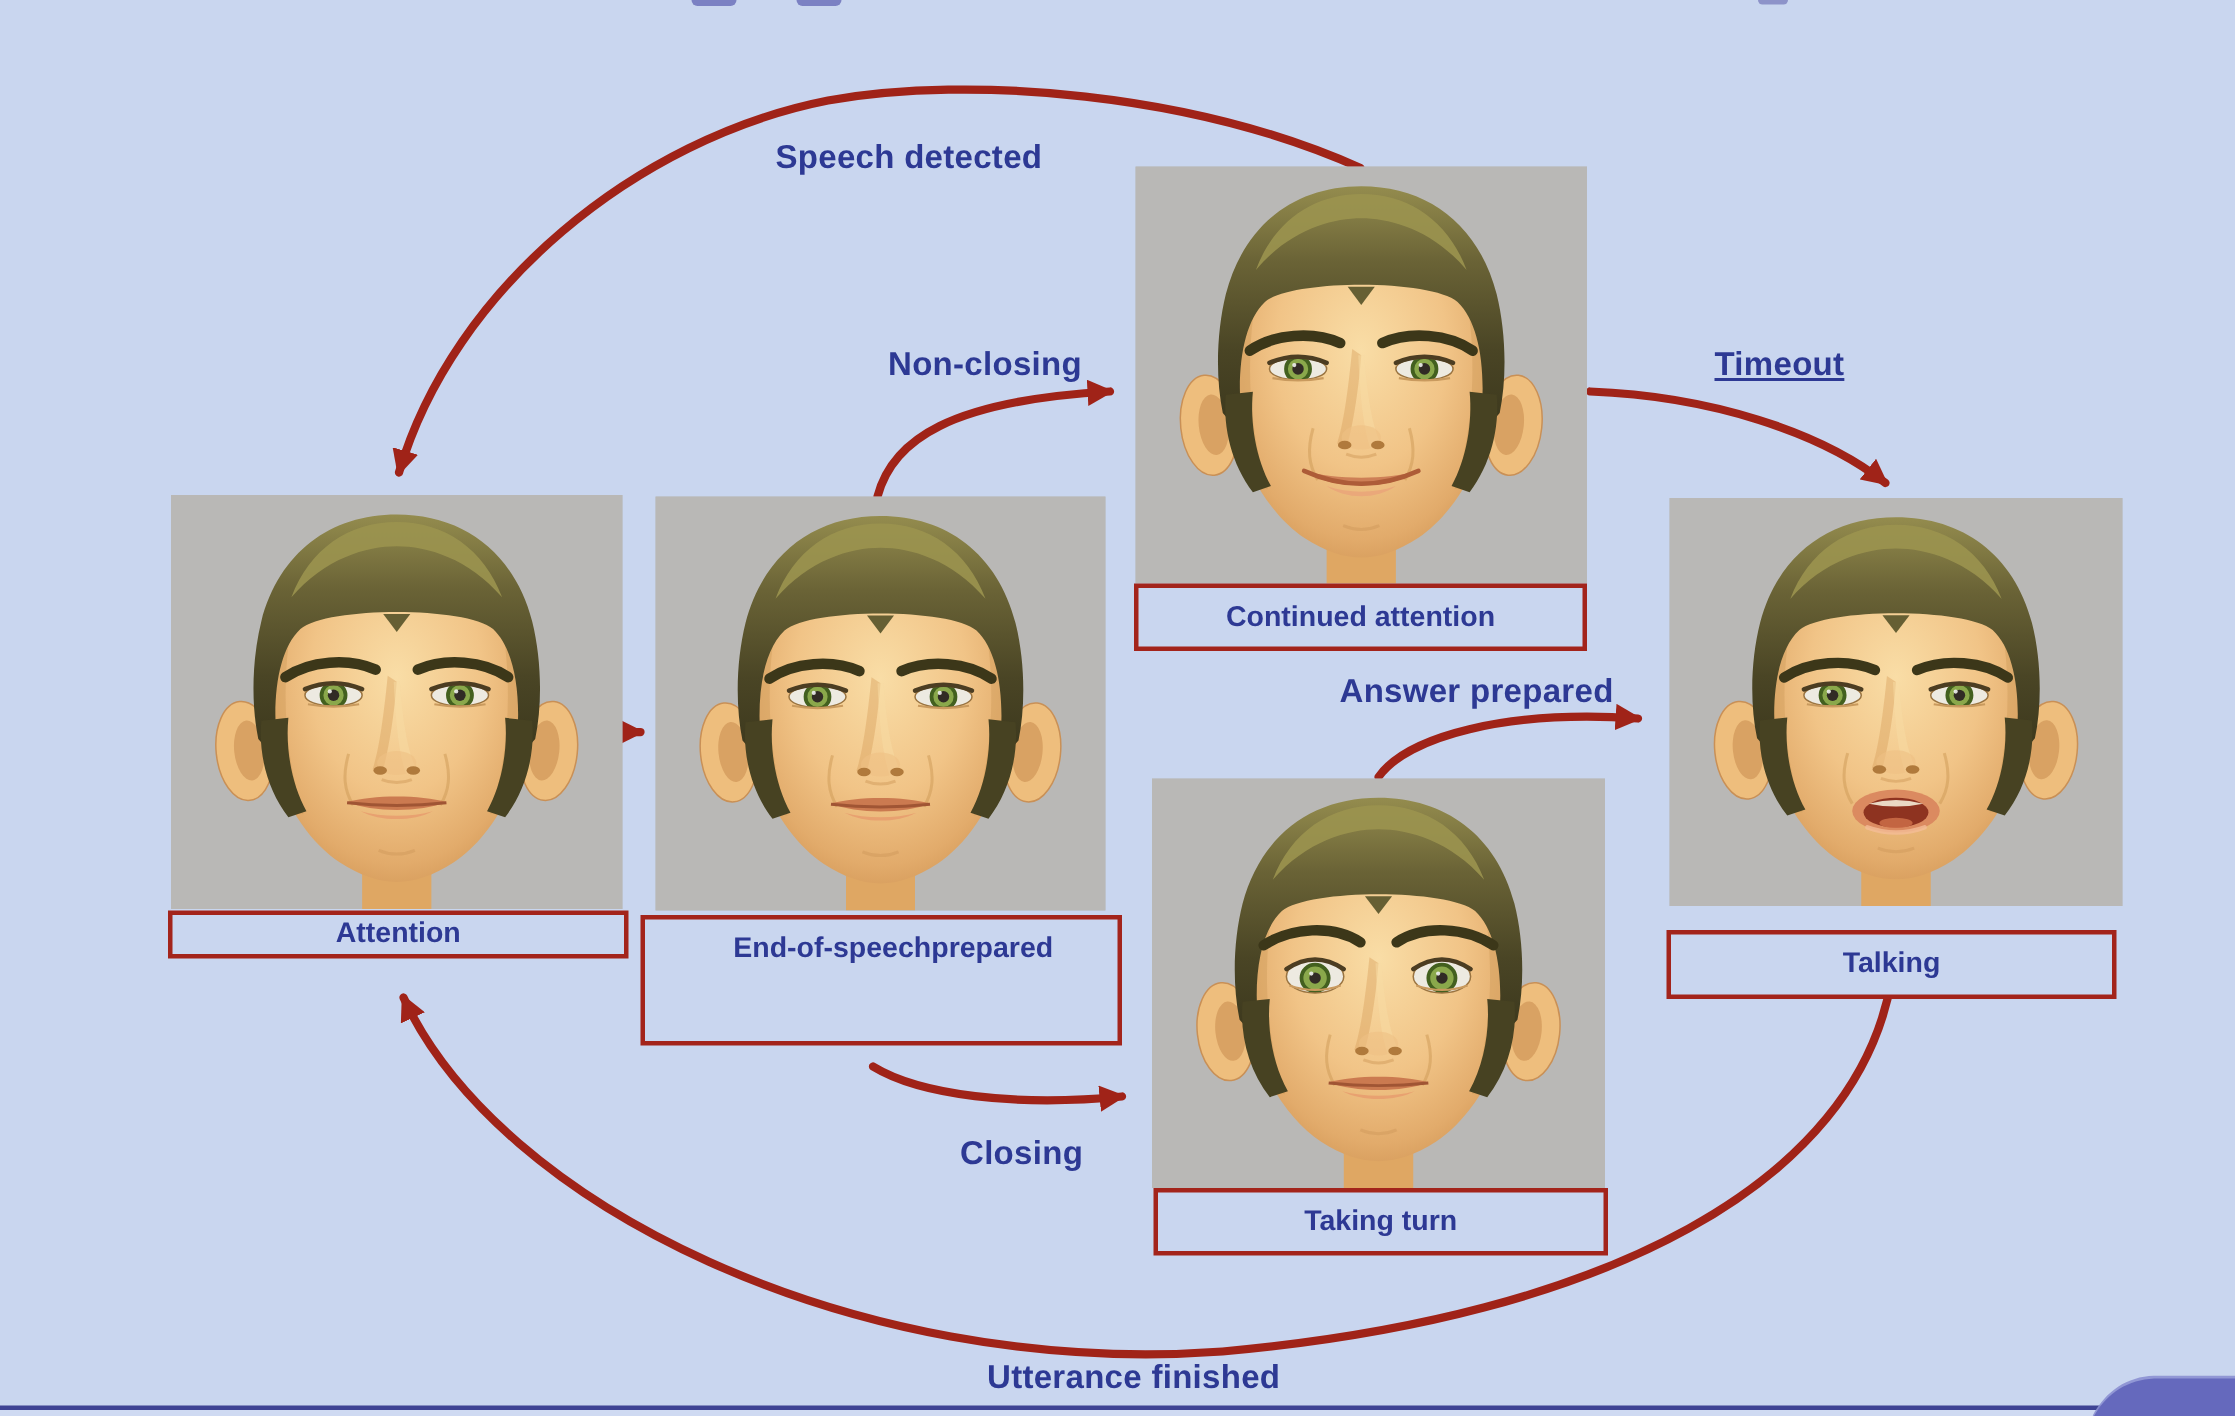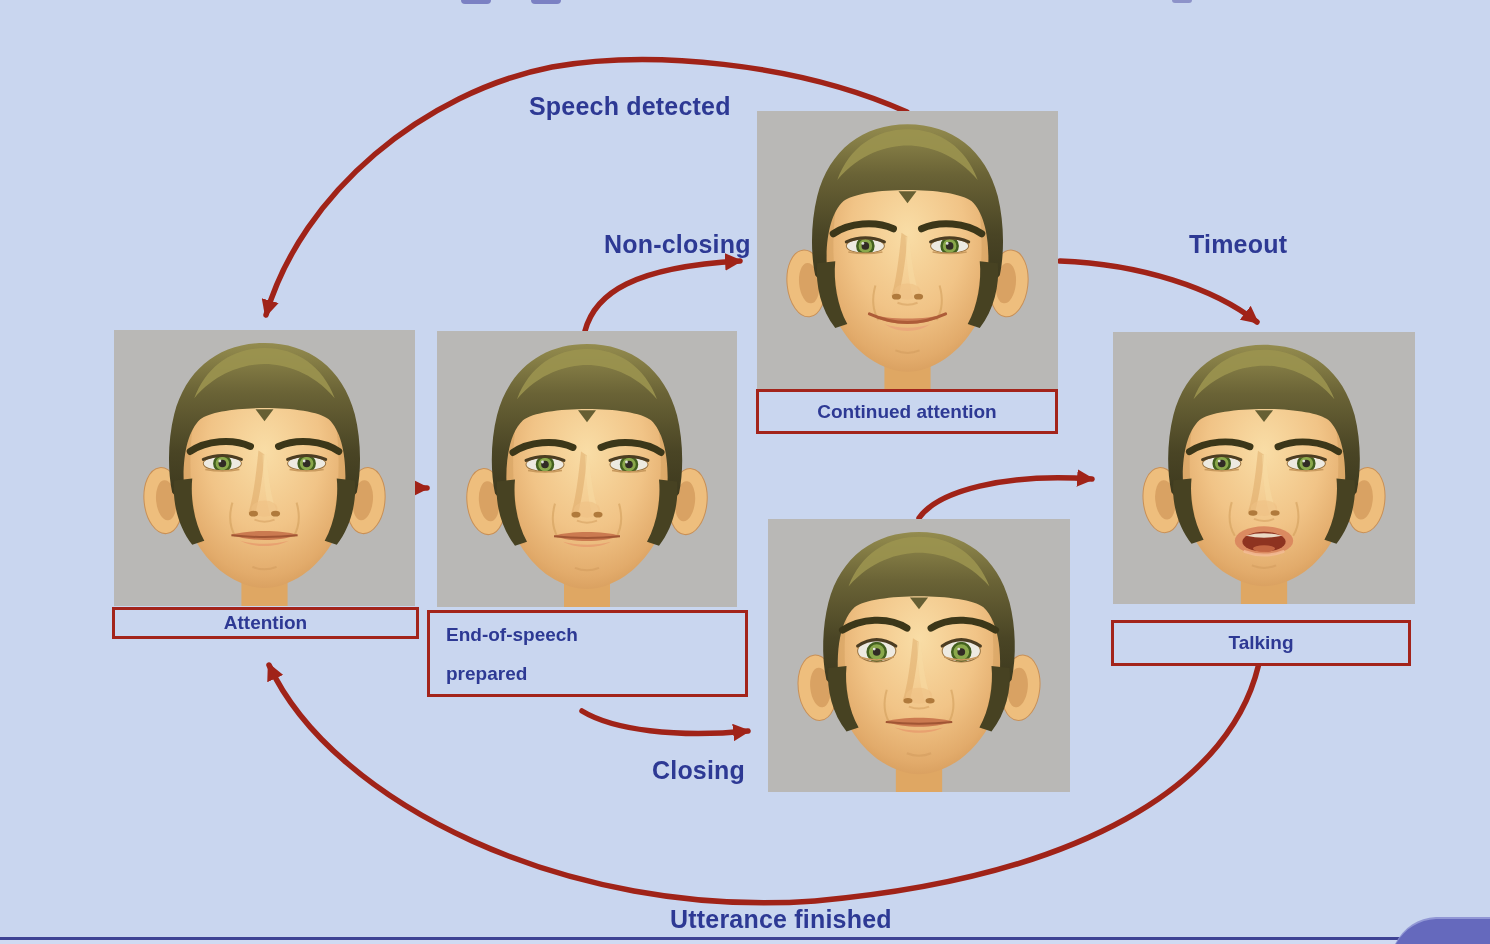--- a/index.html
+++ b/index.html
@@ -4,34 +4,34 @@
 <style>
   html,body{margin:0;padding:0;background:#e8e8e8;}
   .stage{
     position:relative;width:1490px;height:944px;overflow:hidden;
     background:var(--bg,#c9d6ef);
     font-family:"Liberation Sans",sans-serif;
   }
   .arrow-layer{position:absolute;left:0;top:0;width:1490px;height:944px;}
   .arrow-layer path.tr{fill:none;stroke:var(--arrow,#a02318);stroke-width:5.5;stroke-linecap:round;}
   .flabel{
-    position:absolute;font-weight:bold;font-size:25px;color:var(--navy,#2d3994);
-    white-space:nowrap;letter-spacing:0.2px;margin-left:12px;
+    position:absolute;font-weight:bold;font-size:22px;color:var(--navy,#2d3994);
+    white-space:nowrap;letter-spacing:0.2px;
   }
   .faceimg{position:absolute;background:var(--gray,#b9b8b6);}
   .faceimg svg{display:block;width:100%;height:100%;}
   .statebox{
     position:absolute;box-sizing:border-box;
     border:3px solid var(--border,#a3241b);
     background:var(--boxbg,#c9d6ef);
     color:var(--navy,#2d3994);font-weight:bold;font-size:19px;
     display:flex;align-items:center;justify-content:center;
   }
   .statebox.twolines{
-    flex-direction:column;align-items:flex-start;justify-content:center;
+    align-items:flex-start;justify-content:center;
     padding-left:16px;line-height:39px;
   }
   .top-frag{position:absolute;top:0;height:4px;background:#7b81c3;border-radius:0 0 10px 10px;}
   .bottom-rule{position:absolute;left:0;top:937px;width:1490px;height:3px;background:var(--rule,#3e4394);}
   .bottom-strip{position:absolute;left:0;top:940px;width:1490px;height:4px;background:#cfdaf2;}
   .swoosh{position:absolute;left:1395px;top:917px;width:95px;height:27px;}
 </style>
 </head>
 <body>
 
@@ -51,21 +51,22 @@
     <path class="tr" d="M 416 488 L 427 488" marker-end="url(#ah)"></path>
     <path class="tr" d="M 585 331 C 595 293, 634 267, 740 261" marker-end="url(#ah)"></path>
     <path class="tr" d="M 1060 261 C 1140 264, 1214 288, 1257 322" marker-end="url(#ah)"></path>
     <path class="tr" d="M 919 518 C 938 491, 1004 473, 1092 479" marker-end="url(#ah)"></path>
     <path class="tr" d="M 582 711 C 613 730, 677 738, 748 731" marker-end="url(#ah)"></path>
     <path class="tr" d="M 1261 653 C 1238 788, 1072 878, 815 901 C 567 919, 332 802, 269 665" marker-end="url(#ah)"></path>
   </svg>
 
   <div class="flabel" style="left:517px;top:92px;">Speech detected</div>
   <div class="flabel" style="left:592px;top:230px;text-align:center;">Non-closing</div>
-  <div class="flabel" style="left:1177px;top:230px;">Timeout</div>
+  <div class="flabel" style="left:1143px;top:230px;text-decoration:underline;">Timeout</div>
+  <div class="flabel" style="left:893px;top:448px;">Answer prepared</div>
   <div class="flabel" style="left:640px;top:756px;">Closing</div>
   <div class="flabel" style="left:658px;top:905px;text-align:center;">Utterance finished</div>
 
   <div class="faceimg" style="left:114px;top:330px;width:301px;height:276px;">
   <svg viewBox="0 0 300 275" preserveAspectRatio="none" xmlns="http://www.w3.org/2000/svg">
     <defs>
       <radialGradient id="f0-skin" cx="0.5" cy="0.42" r="0.66">
         <stop offset="0" stop-color="#f9dda6"></stop>
             <stop offset="0.5" stop-color="#f1c487"></stop>
         <stop offset="0.8" stop-color="#e2ab6b"></stop>
@@ -483,20 +484,23 @@
   <div class="statebox" style="left:112px;top:607px;width:307px;height:32px;">
     <span>Attention</span>
   </div>
   <div class="statebox twolines" style="left:427px;top:610px;width:321px;height:87px;">
     <span>End-of-speech</span>
     <span>prepared</span>
   </div>
   <div class="statebox" style="left:756px;top:389px;width:302px;height:45px;">
     <span>Continued attention</span>
   </div>
+  <div class="statebox" style="left:769px;top:792px;width:303px;height:45px;">
+    <span>Taking turn</span>
+  </div>
   <div class="statebox" style="left:1111px;top:620px;width:300px;height:46px;">
     <span>Talking</span>
   </div>
 
   <div class="bottom-rule"></div>
   <div class="bottom-strip"></div>
   <svg class="swoosh" viewBox="0 0 95 27">
     <path d="M95 0 L41 0 C 23 1 9 10 0 27 L3 27 C 11 13 25 5 42 4 L95 4 Z" fill="#8b90d2" opacity="0.9"></path>
     <path d="M95 2 L41 2 C 24 3 10 11 1 27 L95 27 Z" style="fill:var(--swoosh,#6569bd)"></path>
   </svg>

